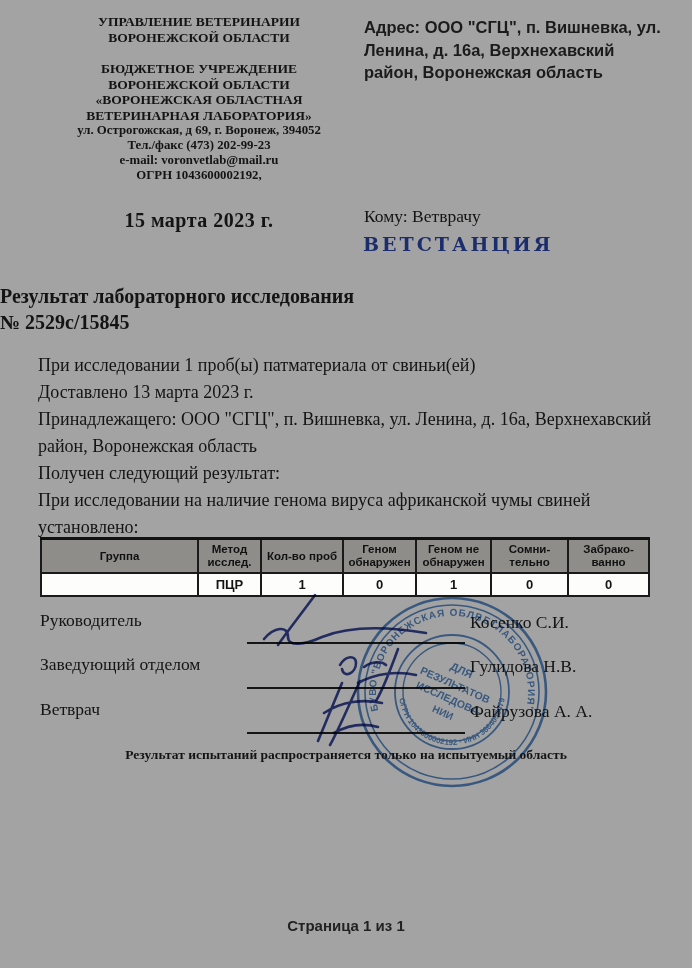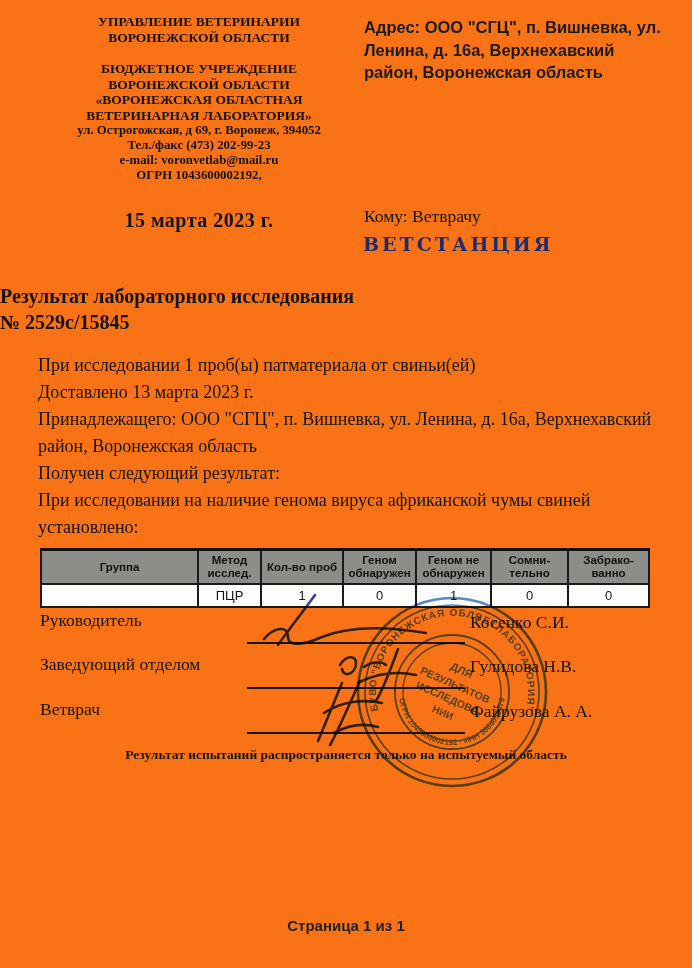--- a/index.html
+++ b/index.html
@@ -1,19 +1,19 @@
 <!DOCTYPE html>
 <html><head>
 <meta charset="utf-8">
 <style>
   * { margin:0; padding:0; box-sizing:border-box; }
   html,body { background:#e8e8e8; }
   .page {
     position:relative; width:692px; height:968px; margin:0 auto;
-    background:#f97316; overflow:hidden;
+    background:#a3a3a3; overflow:hidden;
     font-family:"Liberation Serif", serif; color:#141414;
   }
   
   .letterhead { position:absolute; left:36px; top:14px; width:326px;
     text-align:center; font-weight:bold; }
   .lh-dept  { font-size:13.5px; line-height:15.5px; }
   .lh-inst  { font-size:13.5px; line-height:15.5px; margin-top:16px; }
   .lh-small { font-size:12.8px; line-height:15px; }
   .lh-date  { font-size:20px; margin-top:26px; letter-spacing:.5px; }
   
@@ -26,25 +26,25 @@
     letter-spacing:3px; color:#1c2d6e; }
   
   .title { position:absolute; top:283px; left:0; width:100%;
     text-align:left; font-weight:bold; font-size:20px; line-height:26px; }
   
   .body-text { position:absolute; left:38px; top:352px; width:626px;
     font-size:18px; line-height:27px; }
   
   .results { position:absolute; left:40px; top:537px; width:608px;
     border-collapse:collapse; table-layout:fixed;
-    font-family:"Liberation Sans", sans-serif; text-align:center;margin-top:11px; }
+    font-family:"Liberation Sans", sans-serif; text-align:center; }
   .results th { background:#8e8d8a; border:2px solid #1a1a1a;
     border-top:3px solid #111; font-size:11.5px; line-height:13px;
     padding:3px 1px; color:#111; font-weight:bold; vertical-align:middle; }
-  .results td { border:2px solid #1a1a1a; font-size:13px; font-weight:normal;
+  .results td { border:2px solid #1a1a1a; font-size:13px; font-weight:bold;
     height:23px; padding:1px 2px; background:#fdfdfc; }
   
   .sigs { position:absolute; left:40px; top:606px; width:612px; font-size:17.5px; }
   .sig-role, .sig-name, .sig-line { position:absolute; }
   .sig-line { left:207px; width:218px; border-bottom:2.5px solid #151515; height:0; }
   .r1 .sig-role{top:4px;}  .r1 .sig-line{top:36px;}  .r1 .sig-name{left:430px; top:6px;}
   .r2 .sig-role{top:48px;} .r2 .sig-line{top:81px;}  .r2 .sig-name{left:430px; top:50px;}
   .r3 .sig-role{top:93px;text-align:center;} .r3 .sig-line{top:126px;} .r3 .sig-name{left:430px; top:95px;}
   
   .sig-ink   { position:absolute; left:230px; top:583px; mix-blend-mode:multiply; }

